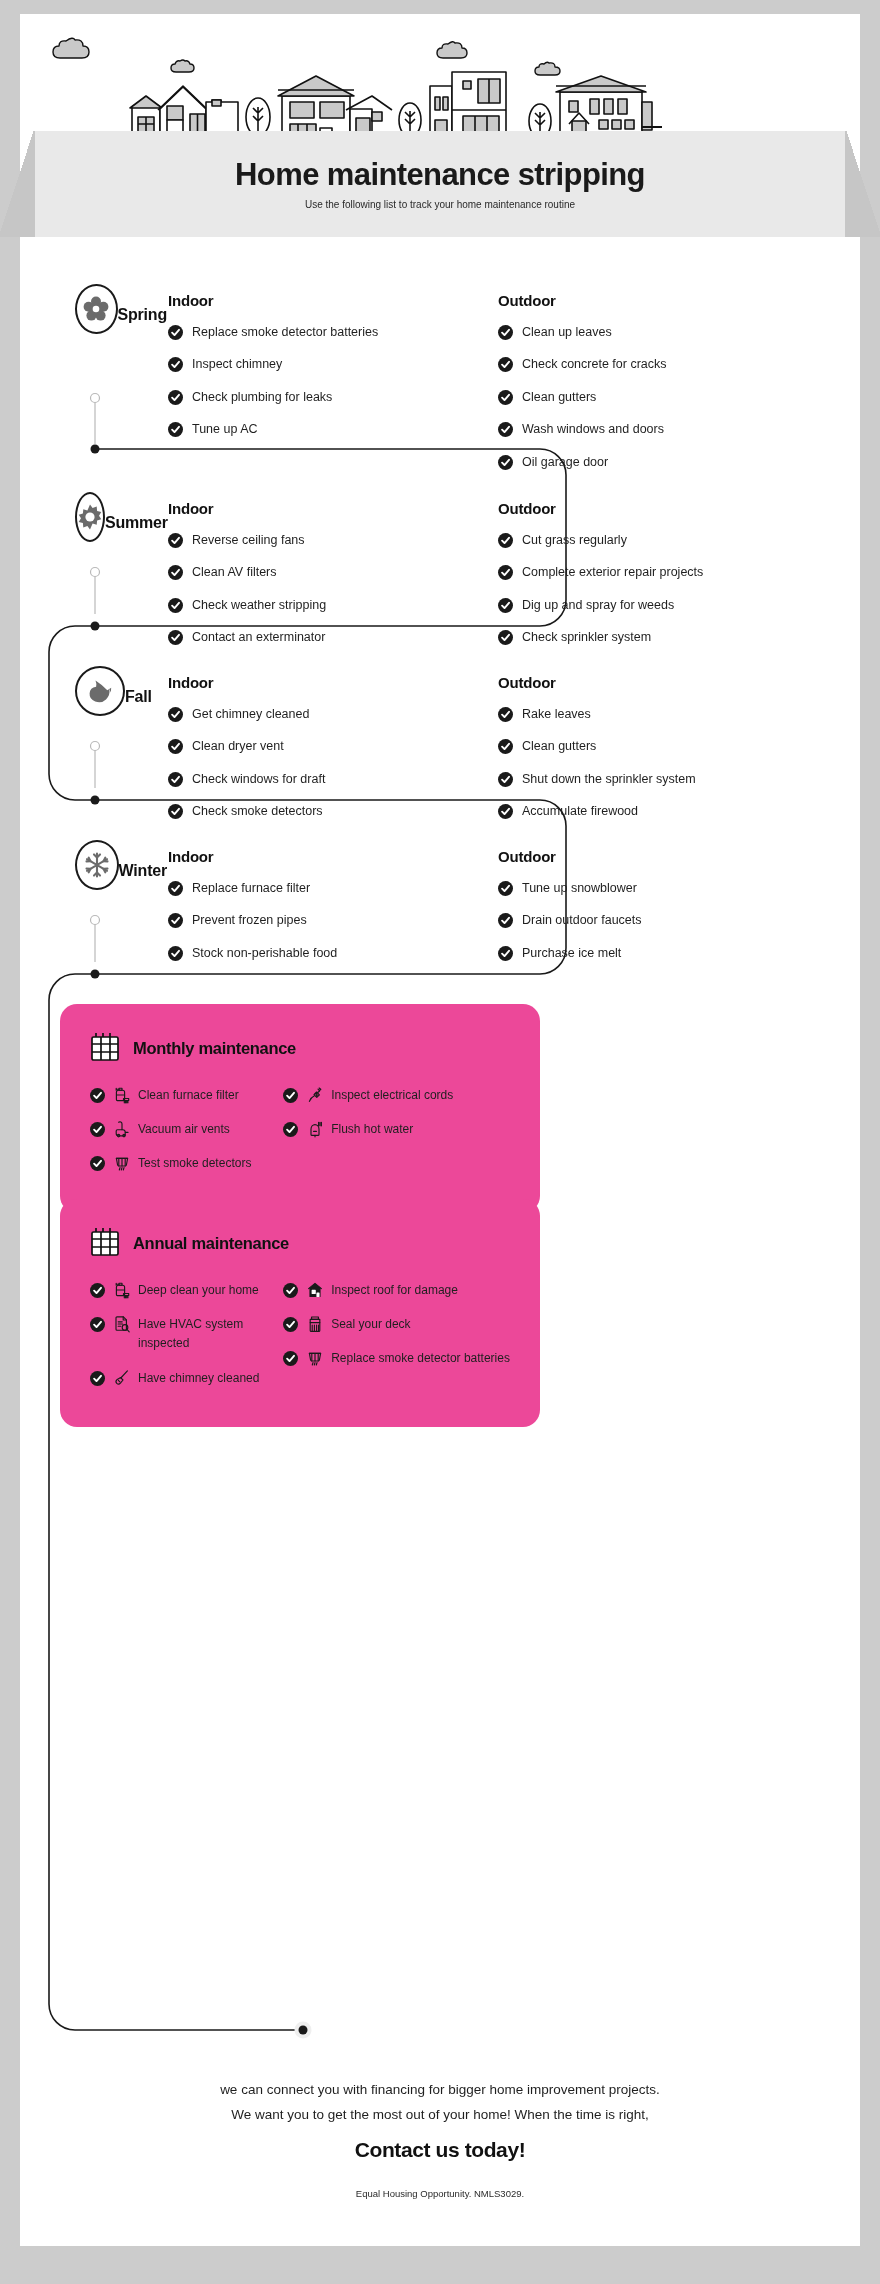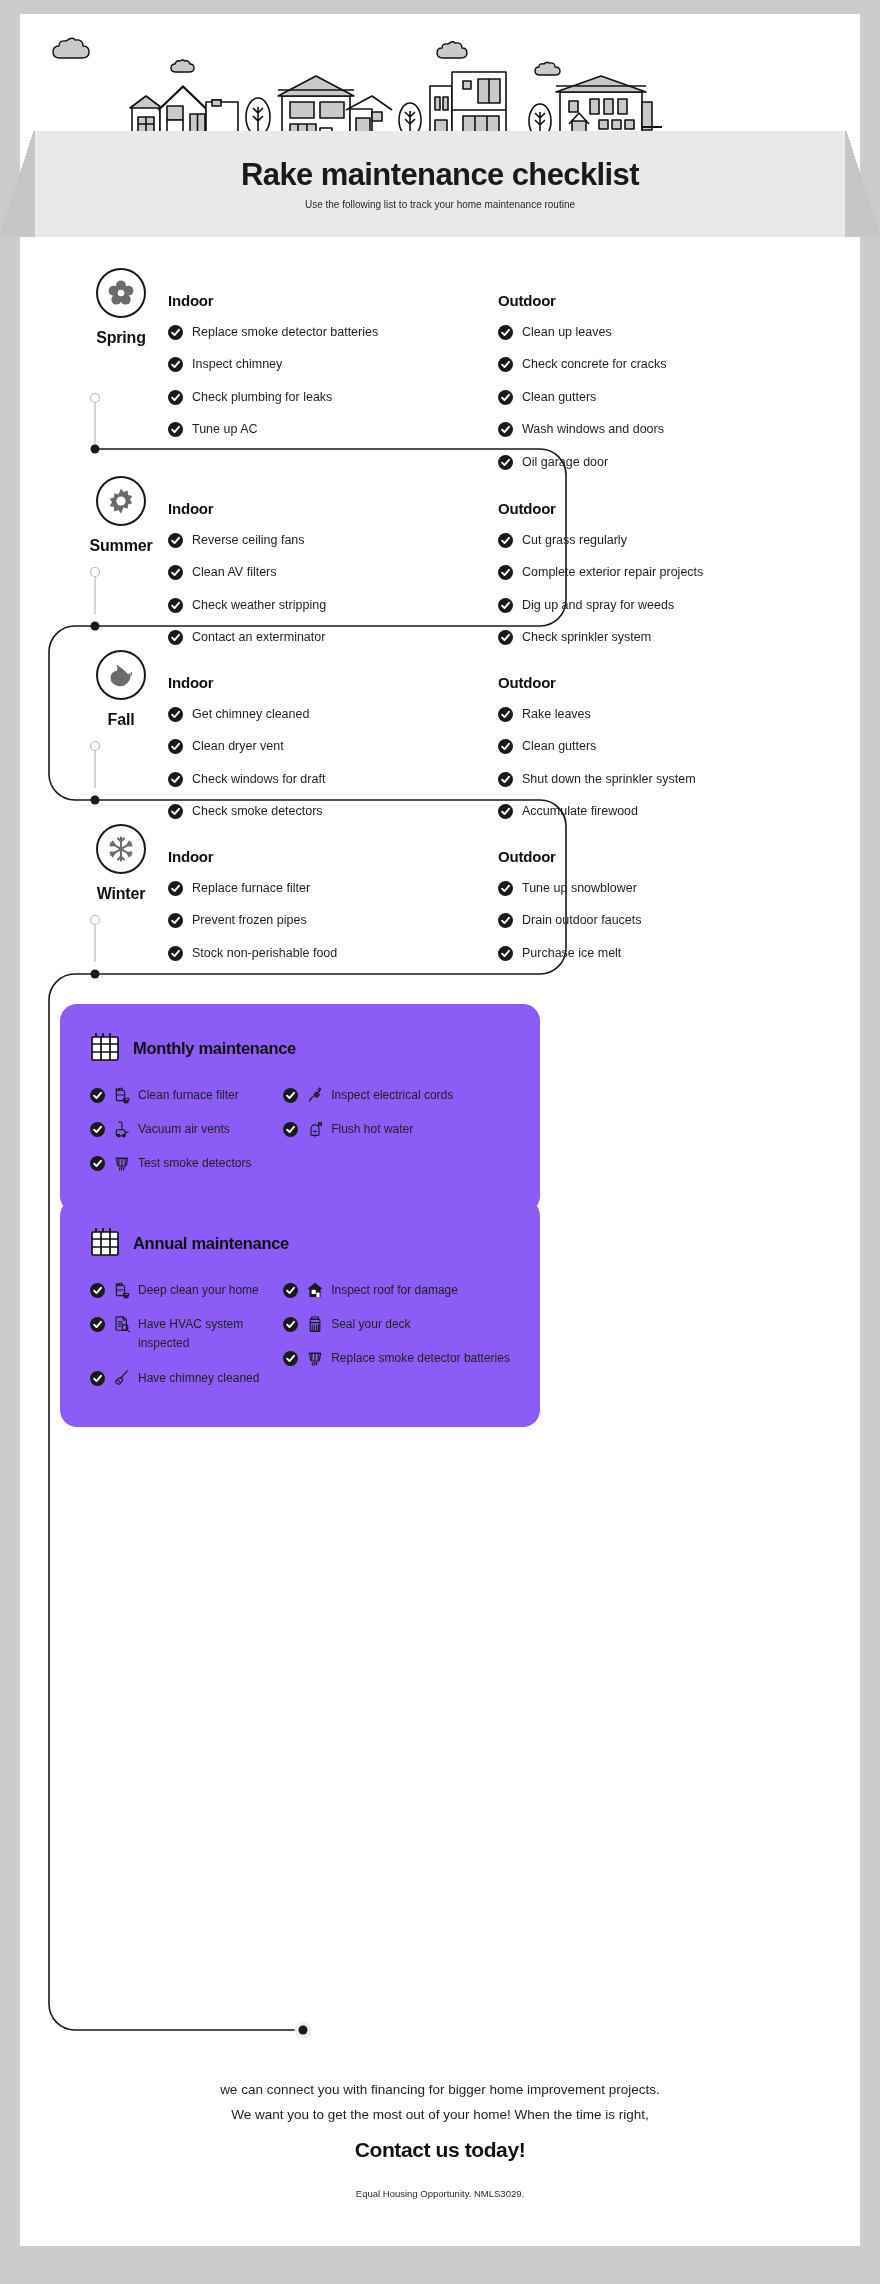--- a/index.html
+++ b/index.html
@@ -89,24 +89,24 @@
 
   
   .season {
     position: absolute;
     left: 0;
     width: 840px;
   }
   .season-badge {
     position: absolute;
     left: 75px;
-    top: 0;
+    top: 16px;
     width: 92px;
     display: flex;
-    flex-direction: column;
+    flex-direction: row;
     align-items: center;
   }
   .season-circle {
     width: 50px; height: 50px;
     border: 2px solid #1a1a1a;
     border-radius: 50%;
     display: flex;
     align-items: center;
     justify-content: center;
     background: #ffffff;
@@ -151,21 +151,21 @@
     width: 15px; height: 15px;
     margin-right: 9px;
     margin-top: 2px;
   }
 
   
   .maint-card {
     position: absolute;
     left: 60px;
     width: 480px;
-    background: #8b5cf6;
+    background: #ec4899;
     border-radius: 17px;
     padding: 26px 30px 24px 30px;
   }
   .maint-head {
     display: flex;
     align-items: center;
     margin-bottom: 20px;
   }
   .maint-title {
     font-size: 16.5px;
@@ -307,21 +307,21 @@
         <path d="M622 118 L642 118 M622 113 L642 113 M510 122 L700 122" stroke-width="2"></path>
       </g>
     </svg>
   </div>
 </div>
 
 <div class="banner-wrap">
   <div class="banner-fold-l-tri"></div>
   <div class="banner-fold-r-tri"></div>
   <div class="banner">
-    <div class="banner-title">Rake maintenance checklist</div>
+    <div class="banner-title">Home maintenance stripping</div>
     <div class="banner-sub">Use the following list to track your home maintenance routine</div>
   </div>
 </div>
 
 <svg class="timeline-svg" style="left:20px;top:14px;">
   <g fill="none" stroke="#1a1a1a" stroke-width="1.6">
 
     <path d="M75 387 L75 430" stroke="#b9b9b9" stroke-width="1.2"></path>
     <path d="M75 435 L520 435 A26 26 0 0 1 546 461 L546 586 A26 26 0 0 1 520 612 L55 612"></path>
 

